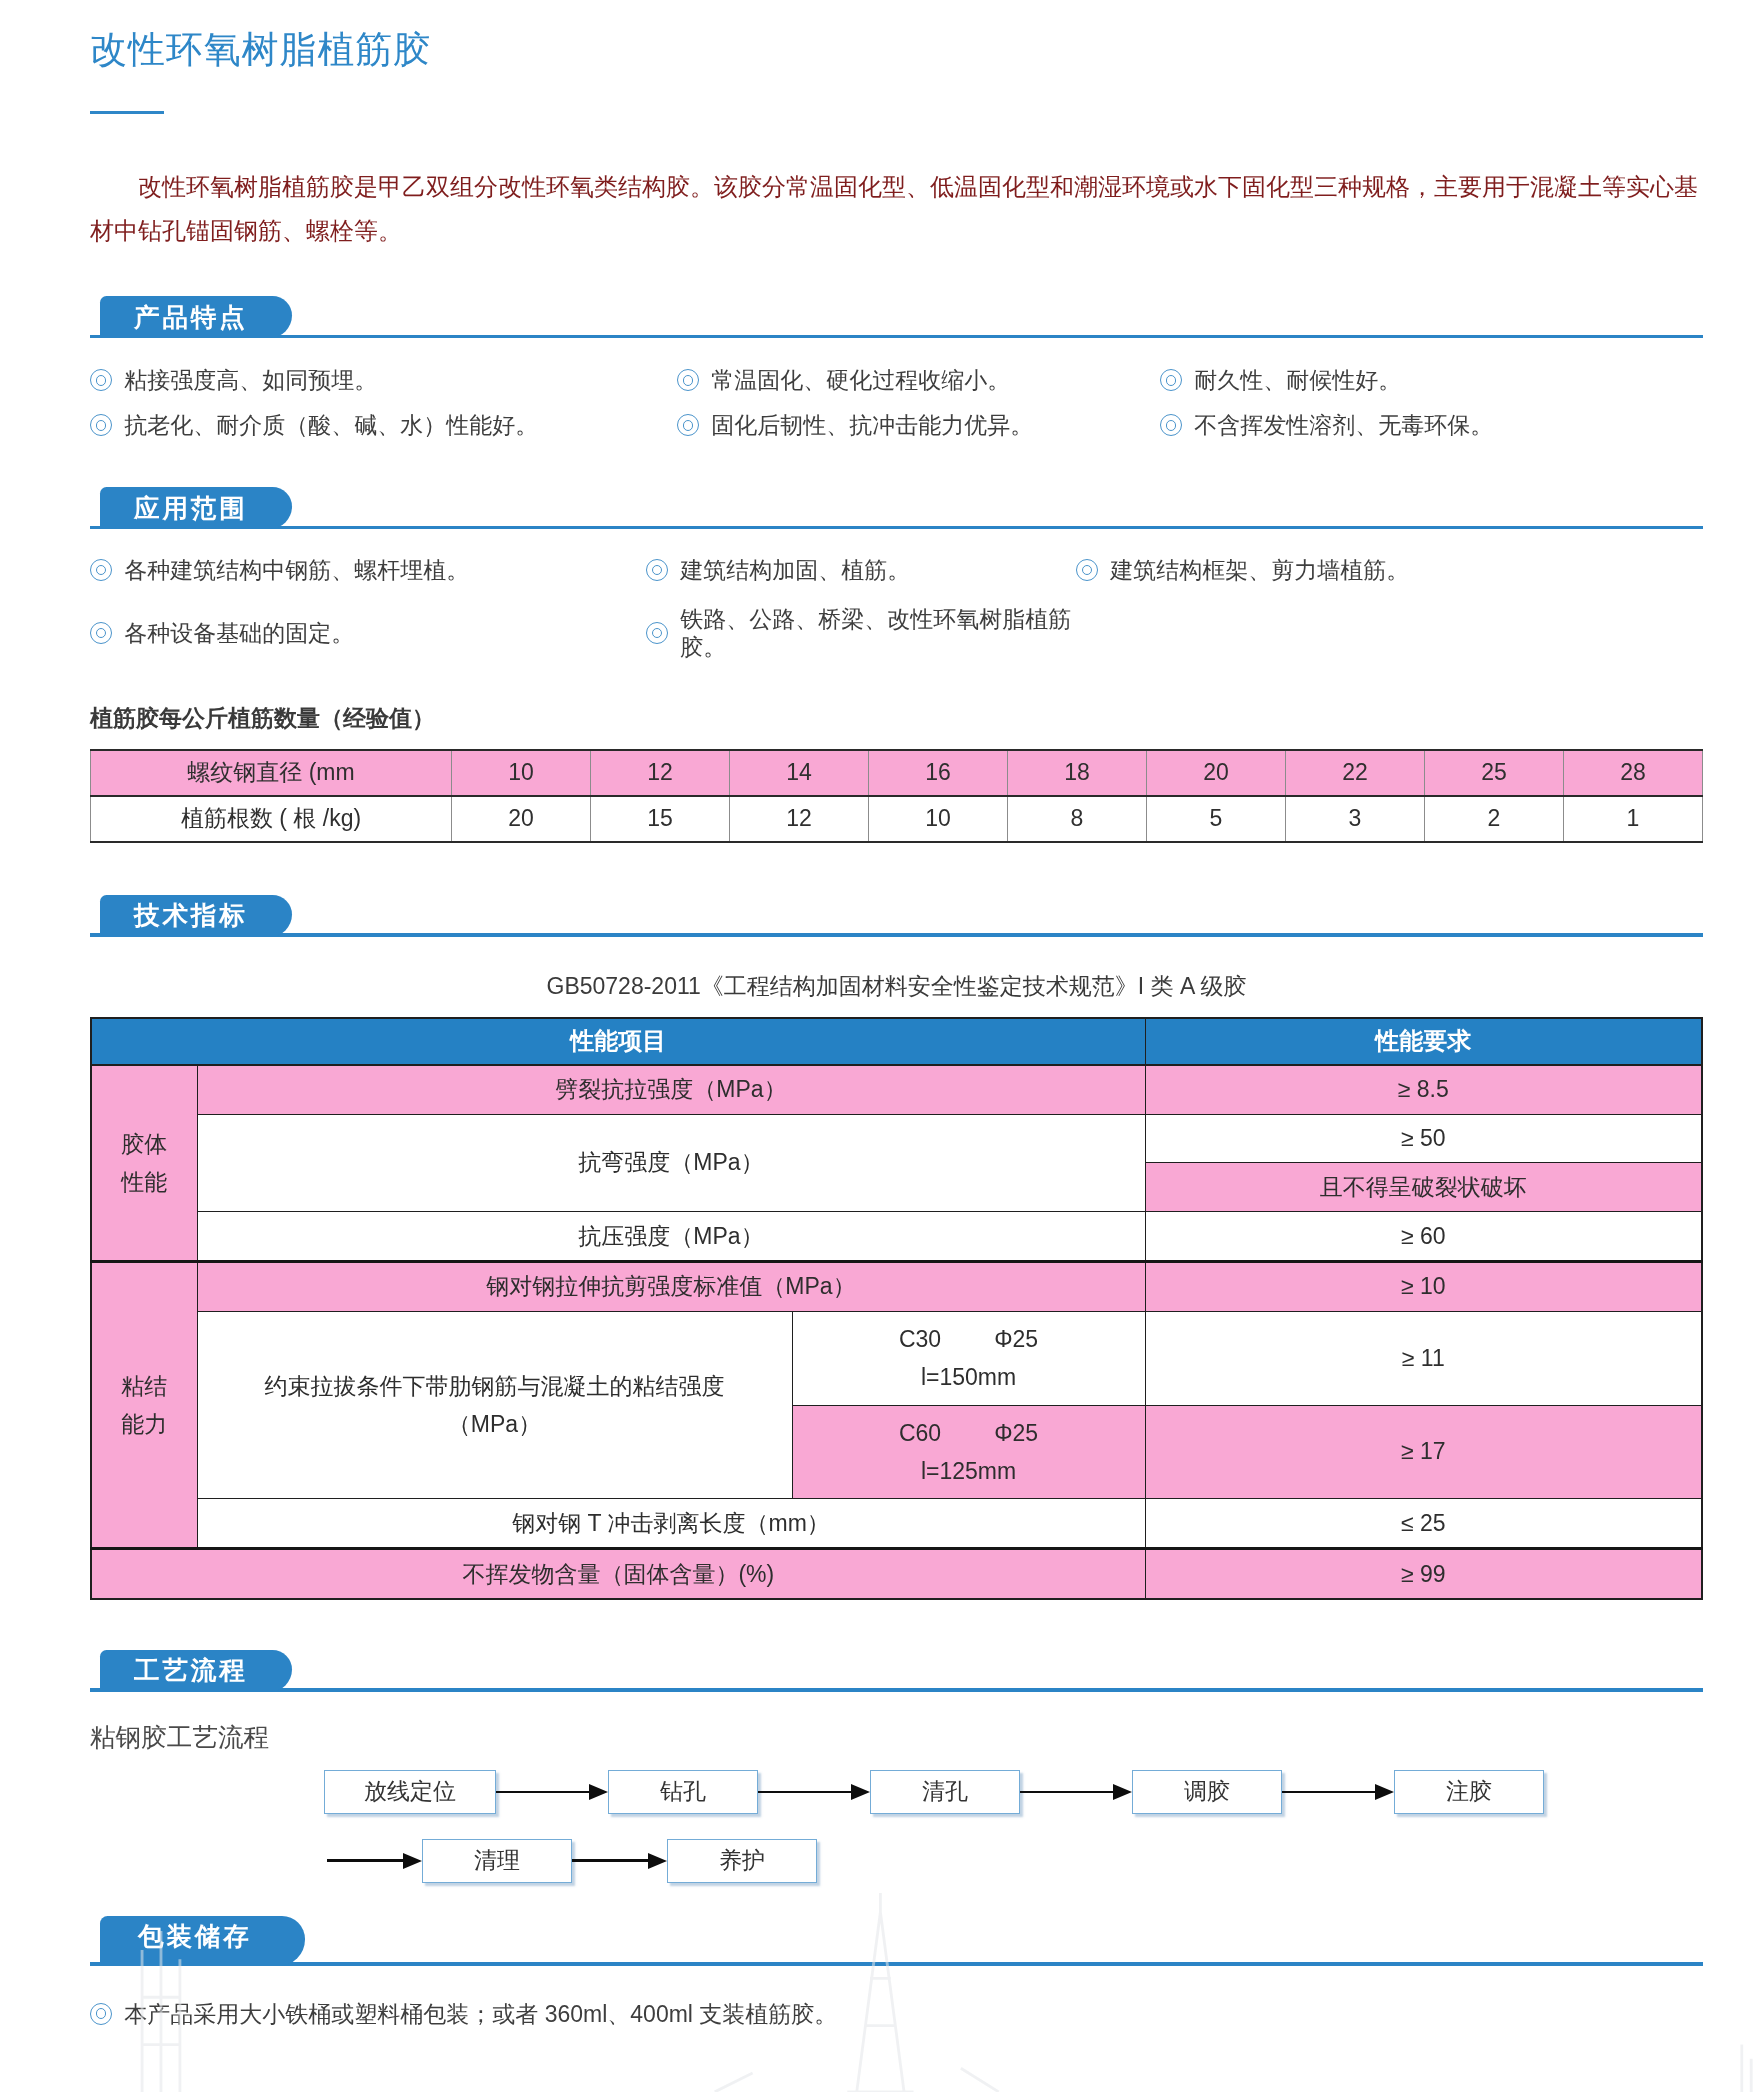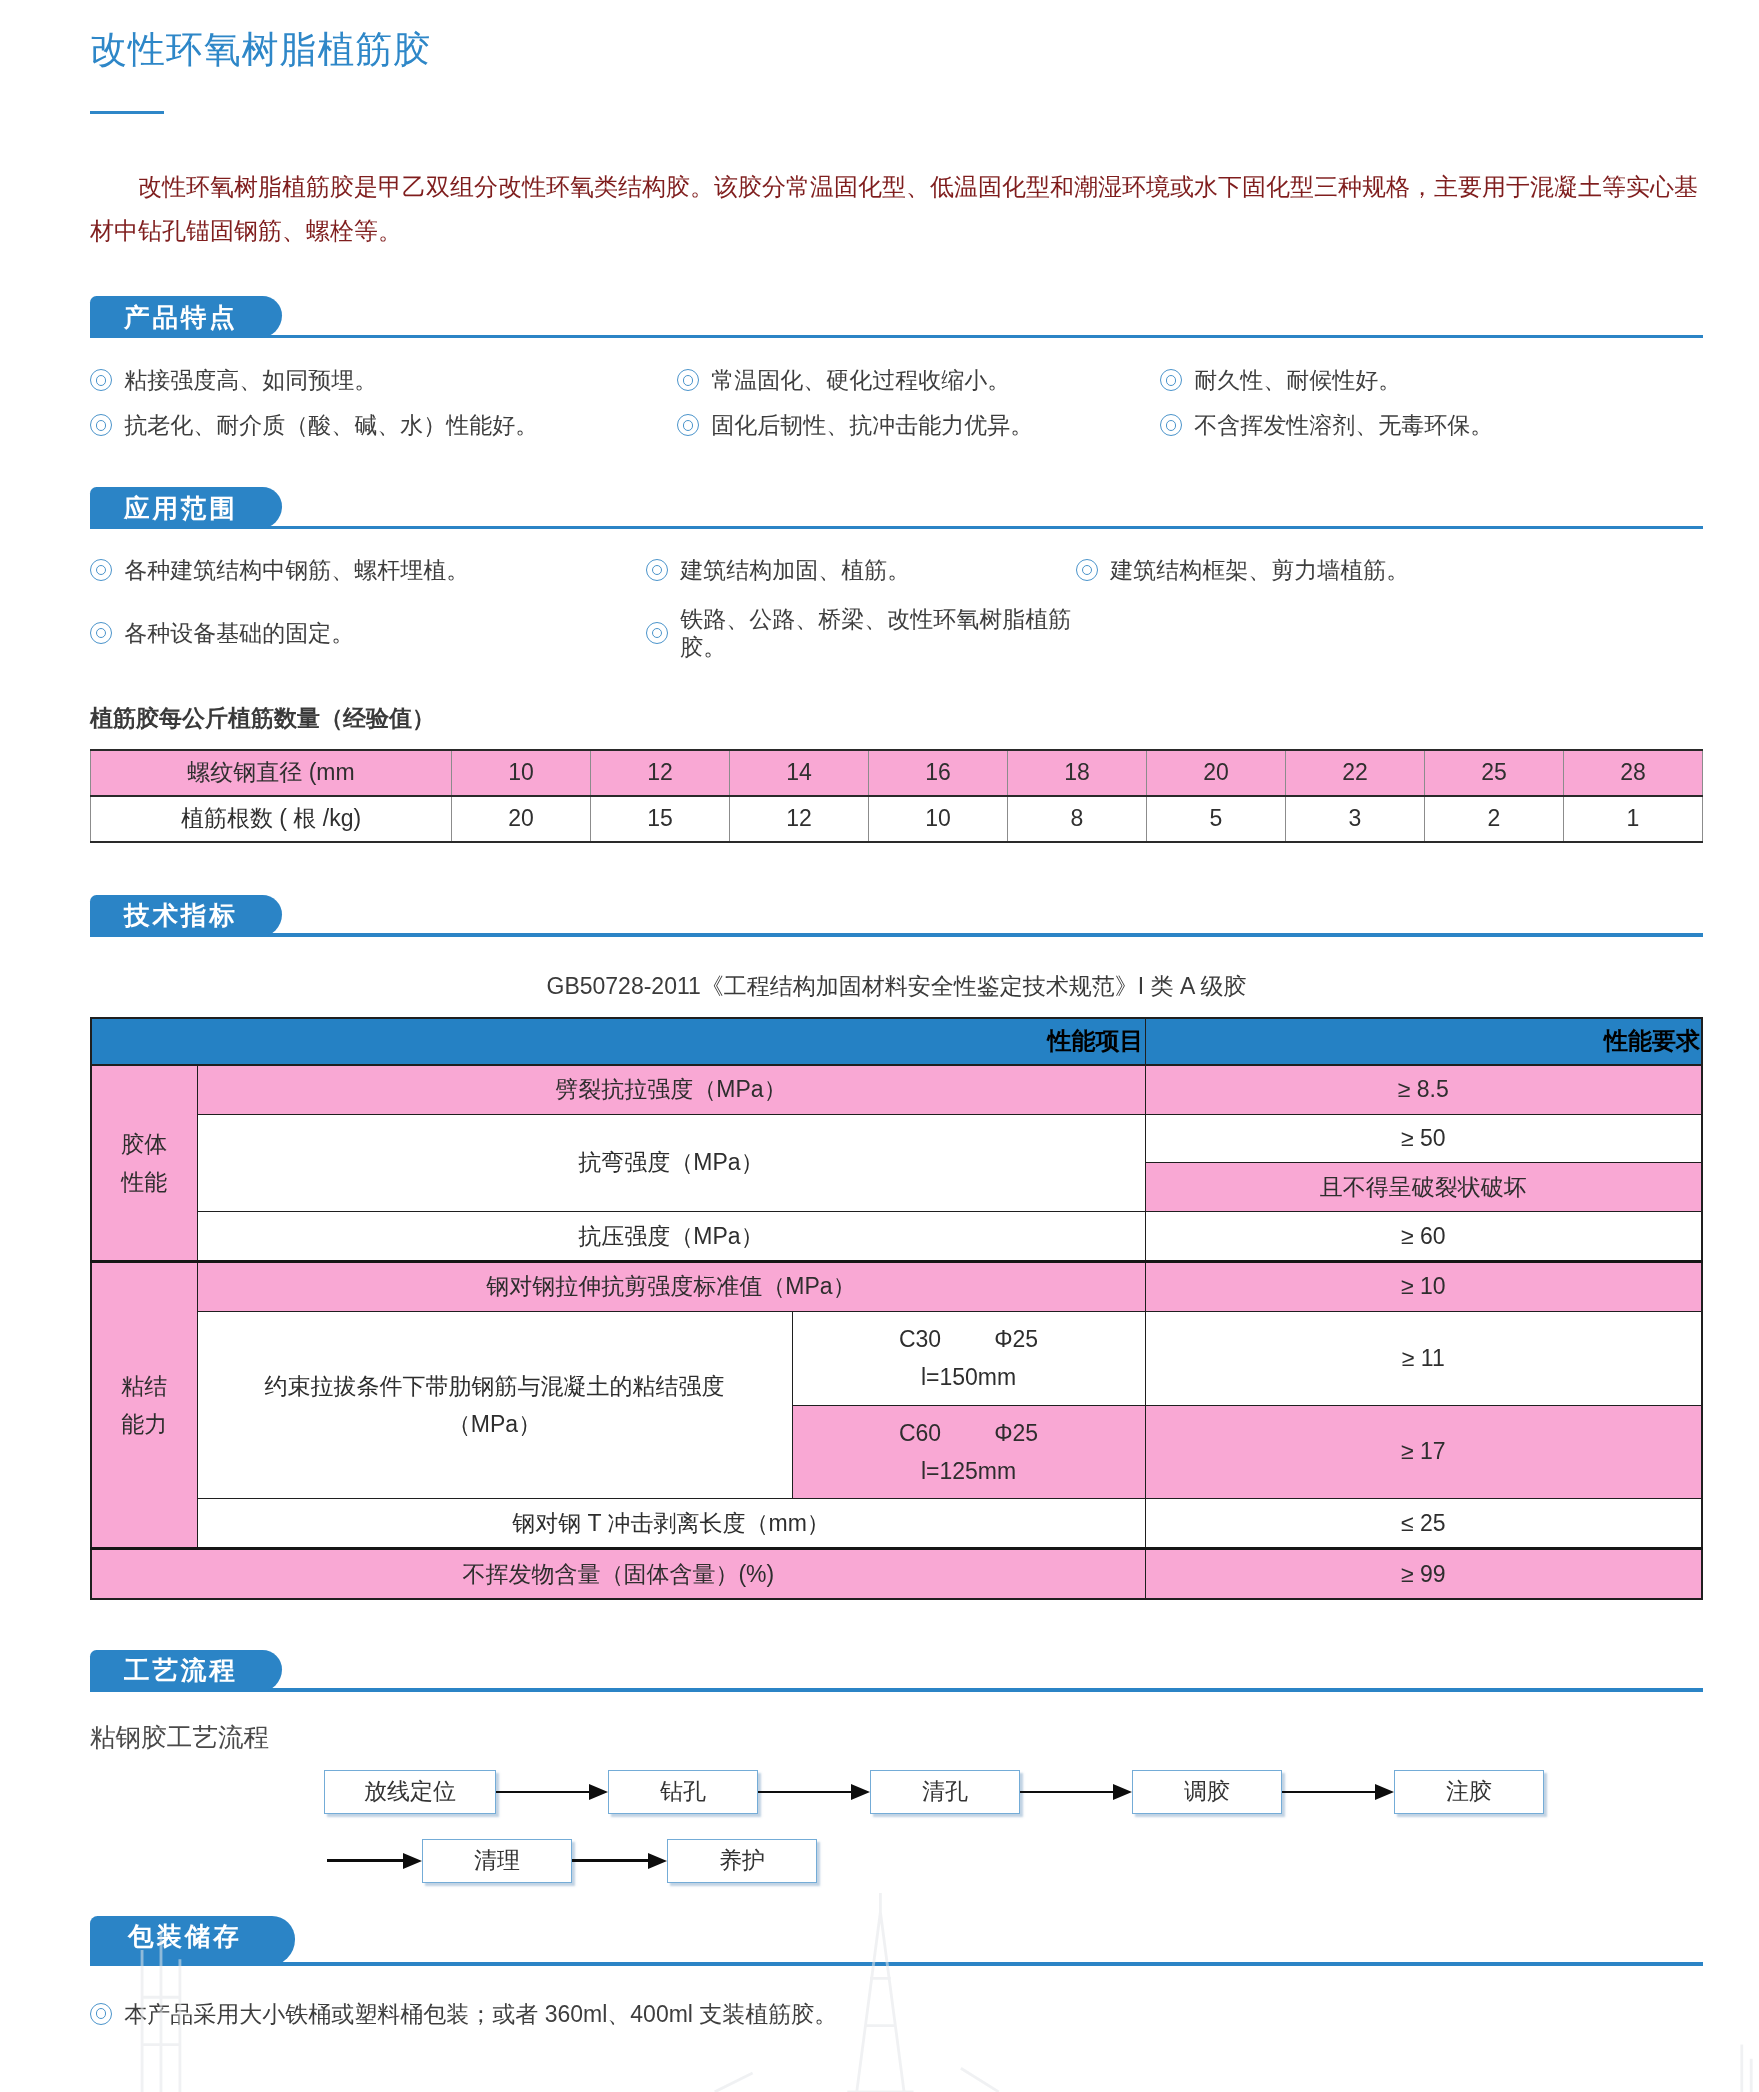--- a/index.html
+++ b/index.html
@@ -13,21 +13,21 @@
   
   .doc-title { padding-top:24.6px; font-size:37px; font-weight:normal; color:#2e87c8; letter-spacing:0.9px; }
   .title-underline { width:74px; height:3.8px; background:#2e87c8; margin-top:36px; }
 
   .intro { margin-top:51px; font-size:24px; line-height:44px; color:#7f1d1d; text-indent:2em; }
 
   
   .sec { position:relative; height:45px; }
   .sec .rule { position:absolute; left:0; right:0; bottom:0; height:3.8px; background:#2b84c6; }
   .sec .badge {
-    position:absolute; left:0; bottom:0; height:42px;
+    position:absolute; left:10px; bottom:0; height:42px;
     background:#2b84c6; color:#fff; font-size:25.6px; font-weight:bold; letter-spacing:2.8px;
     display:flex; align-items:center; padding:0 44px 0 34px;
     border-radius:7.6px 23px 26.5px 0;
   }
 
   
   .bullets { font-size:23px; color:#3e3e3e; }
   .bullet-item { display:flex; align-items:center; gap:12.3px; line-height:28px; }
   .dbl { flex:none; width:20px; height:20px; border:1.9px solid #4b94cb; border-radius:50%;
          display:flex; align-items:center; justify-content:center; }
@@ -43,22 +43,22 @@
     text-align:center; font-size:23px; color:#2f2f2f; border:1.9px solid #2a2a2a; }
   table.rebar td { height:44px; border-left:0.9px solid #8c8c8c; border-right:0.9px solid #8c8c8c;
     border-top:2.8px solid #2a2a2a; border-bottom:2.8px solid #2a2a2a; padding:0 3.8px; }
   .gray { background:#f9a8d4; }
 
   .standard-line { margin-top:34px; text-align:center; font-size:23px; color:#3a3a3a; }
 
   
   table.tech { margin-top:15px; width:100%; border-collapse:collapse; table-layout:fixed;
     text-align:center; font-size:23px; color:#2e2e2e; border:2.8px solid #1f1f1f; }
-  table.tech th { height:43px; background:#2581c4; color:#000000; font-weight:bold; font-size:24px;
-    border:1.9px solid #1f1f1f; border-bottom:2.8px solid #1f1f1f;text-align:right; }
+  table.tech th { height:43px; background:#2581c4; color:#ffffff; font-weight:bold; font-size:24px;
+    border:1.9px solid #1f1f1f; border-bottom:2.8px solid #1f1f1f; }
   table.tech td { border:1.9px solid #1f1f1f; height:44px; padding:1.9px 5.7px; }
   table.tech td.h2 { height:89px; }
   .bt3 { border-top:3.8px solid #161616 !important; }
   .vgroup span { display:inline-block; width:2em; line-height:38px; }
   .two-line div { line-height:38px; }
   .spec-pair { display:flex; justify-content:center; gap:53px; line-height:38px; }
   .spec-len { line-height:38px; }
 
   
   .flow-sub { margin-top:28px; font-size:25.6px; color:#4a4a4a; }

